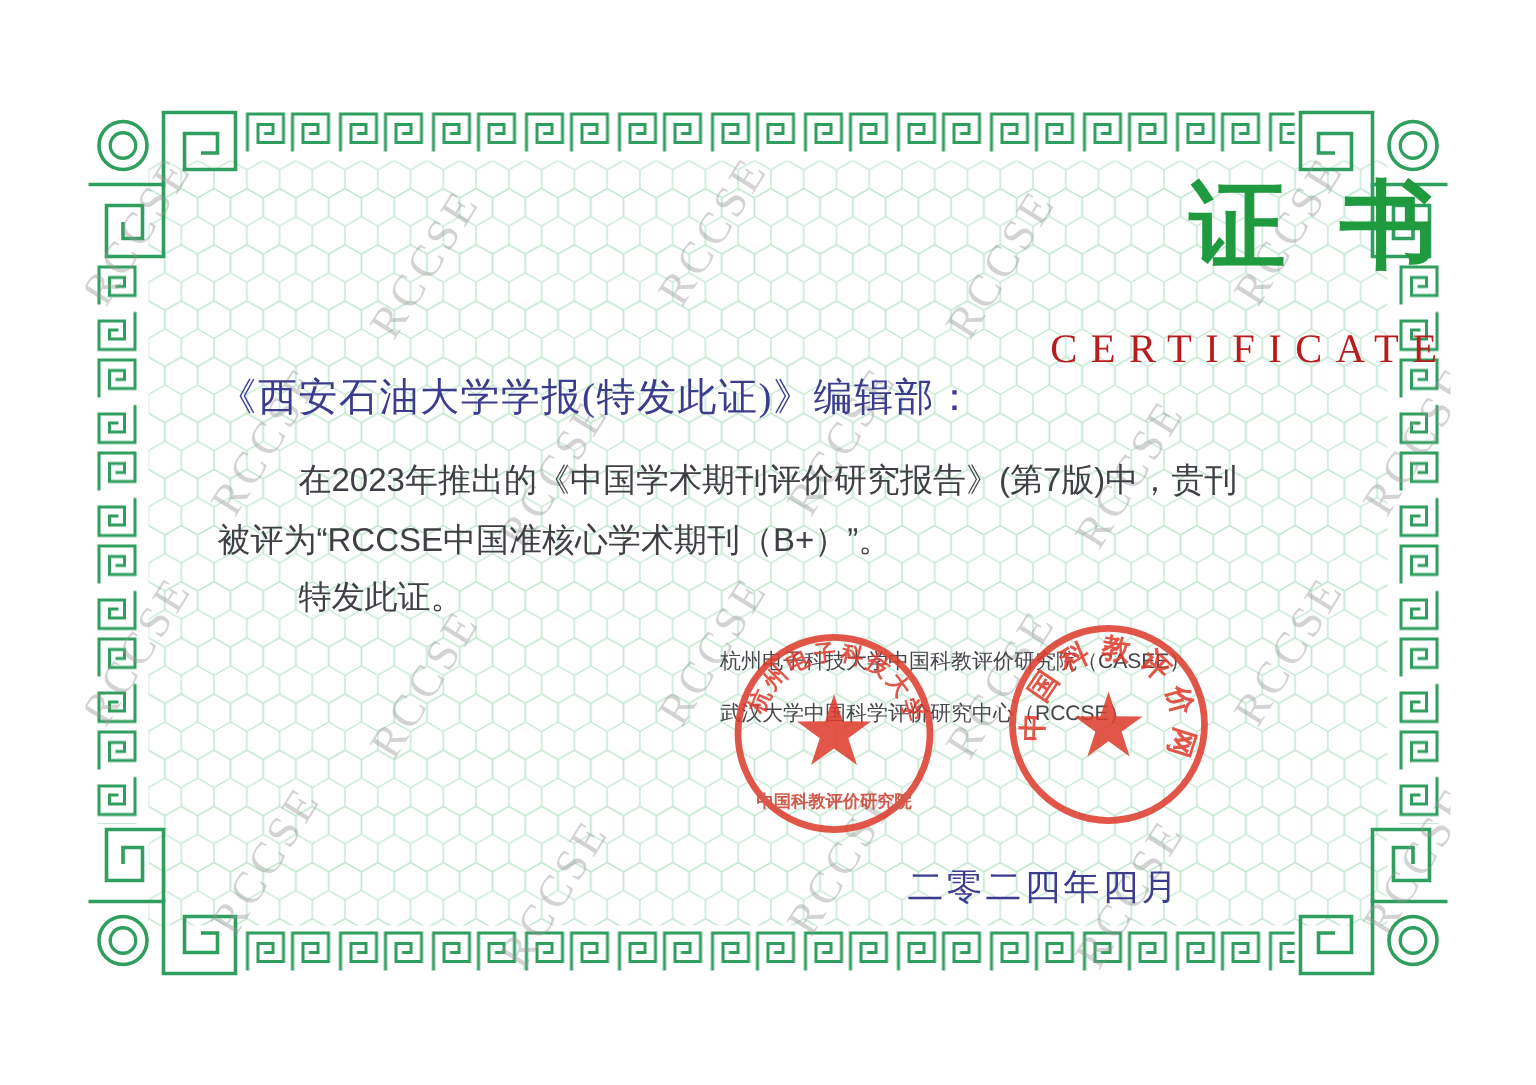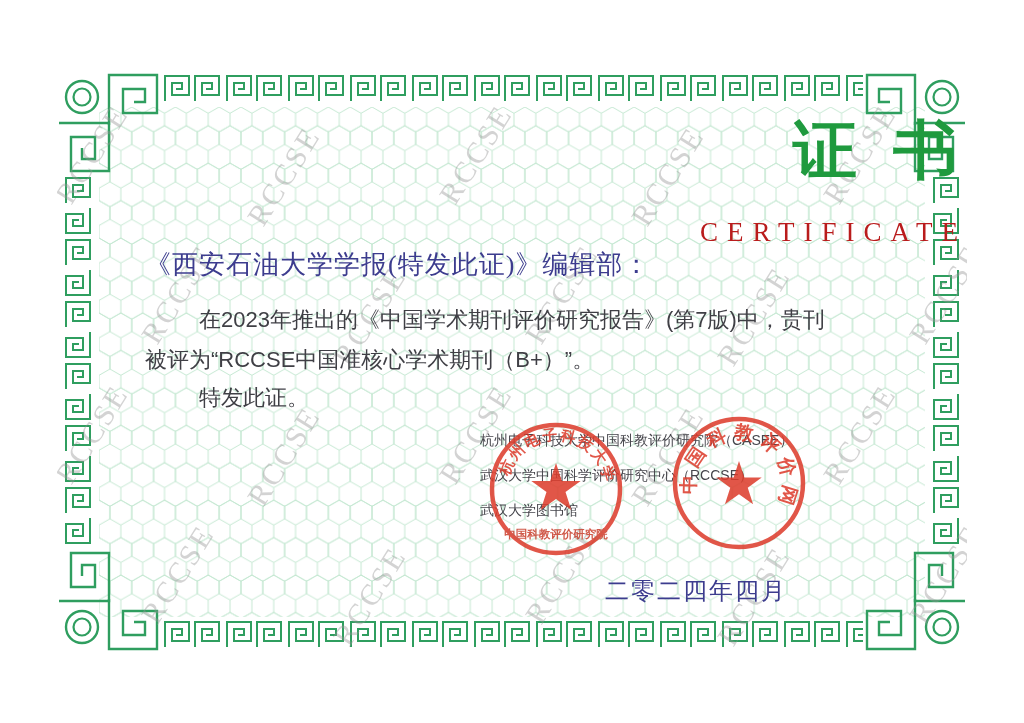--- a/index.html
+++ b/index.html
@@ -141,21 +141,20 @@
   <div class="layer content">
     <h1 class="title-cn">证 书</h1>
     <div class="title-en">CERTIFICATE</div>
     <div class="salutation">《西安石油大学学报(特发此证)》编辑部：</div>
     <div class="body-line bl1">在2023年推出的《中国学术期刊评价研究报告》(第7版)中，贵刊</div>
     <div class="body-line bl2">被评为“RCCSE中国准核心学术期刊（B+）”。</div>
     <div class="body-line bl3">特发此证。</div>
     <div class="issuers">
       <div>杭州电子科技大学中国科教评价研究院（CASEE）</div>
       <div>武汉大学中国科学评价研究中心（RCCSE）</div>
-      <div>武汉大学图书馆</div>
     </div>
     <div class="date">二零二四年四月</div>
   </div>
 
   <svg class="seal seal-left" width="140" height="140" viewBox="0 0 140 140" xmlns="http://www.w3.org/2000/svg">
     <defs>
       <path id="lring" d="M21.75,61.5 A49 49 0 0 1 118.25,61.5" fill="none"></path>
       <path id="star" d="M0,-26 L5.88,-8.09 L24.7,-8.03 L9.51,3.09 L15.3,21 L0,10 L-15.3,21 L-9.51,3.09 L-24.7,-8.03 L-5.88,-8.09 Z"></path>
     </defs>
     <circle cx="70" cy="70" r="64" fill="none" stroke="#dd3b2b" stroke-width="4.5"></circle>

